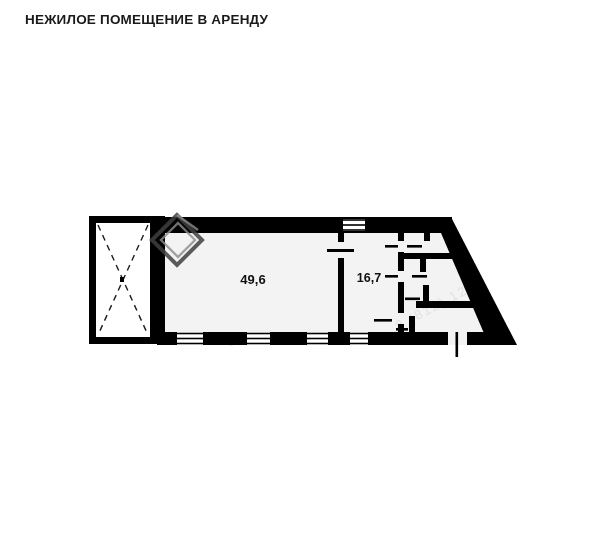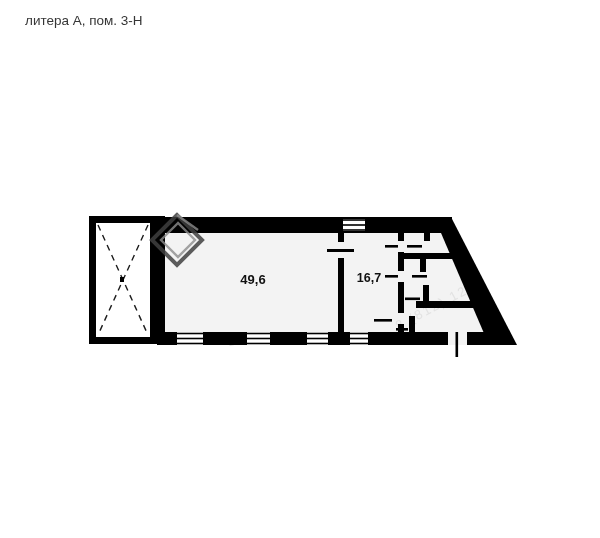--- a/index.html
+++ b/index.html
@@ -27,21 +27,21 @@
     font-family:"Liberation Sans", sans-serif;font-size:13px;fill:#e2e2e2;
     letter-spacing:2px;
   }
   .wm-logo-outer{stroke:#3f3f3f;stroke-width:4px;fill:none;opacity:.85;}
   .wm-logo-inner{stroke:#8d8d8d;stroke-width:2.4px;fill:none;opacity:.8;}
 </style>
 </head>
 <body>
 
 <div class="header">
-  <p class="address">литера А, пом. 3-Н</p>
+  <h1 class="title">НЕЖИЛОЕ ПОМЕЩЕНИЕ В АРЕНДУ</h1>
 </div>
 
 <svg class="plan-svg" width="600" height="538" viewBox="0 0 600 538">
 
   <polygon class="roomfill" points="165,233 441,233 490,332 165,332"></polygon>
 
   <g>
     <text class="wm-text" x="388" y="312" transform="rotate(-28 430 300)">8 (812) 12-2</text>
     <text class="wm-text" x="228" y="344" transform="rotate(-10 240 340)">21</text>
   </g>

